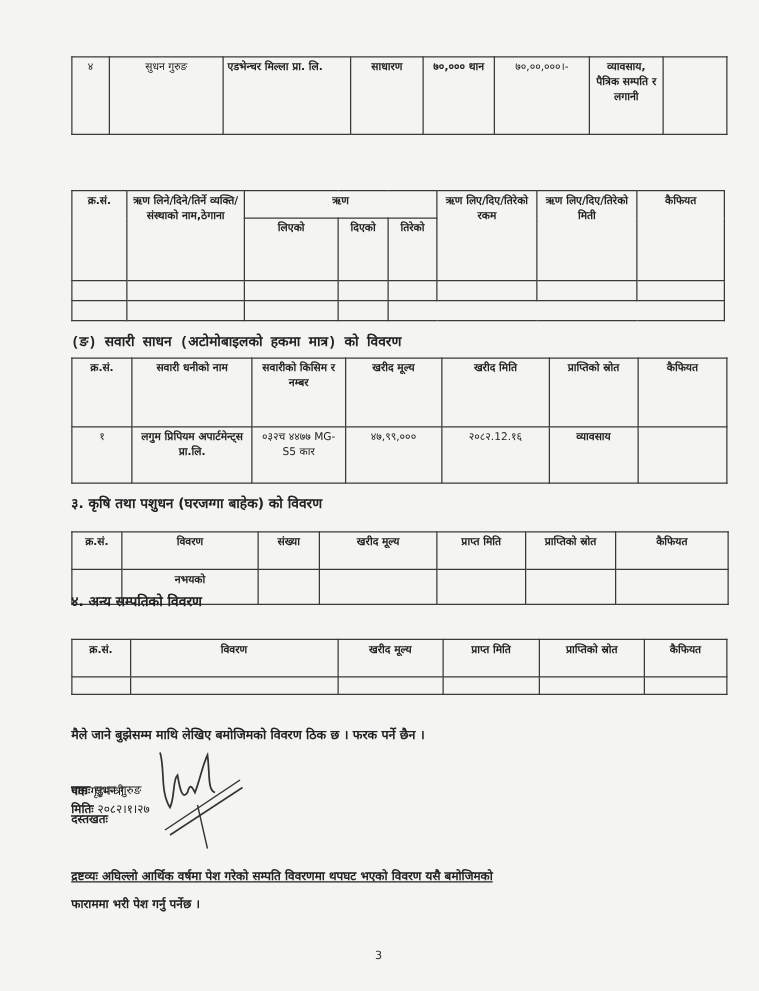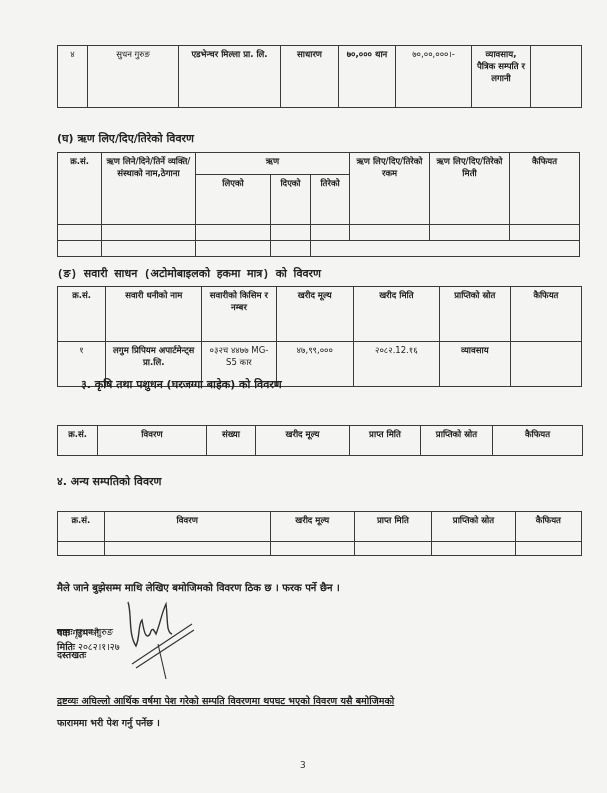--- a/index.html
+++ b/index.html
@@ -9,21 +9,21 @@
   }
   .page { position: absolute; left: 0; top: 0; width: 607px; height: 793px; }
   table { border-collapse: collapse; position: absolute; table-layout: fixed; }
   td, th { border: 1px solid #3a3a3a; font-size: 8.5px; line-height: 12px; vertical-align: top; padding: 2px 3px; text-align: center; font-weight: normal; color: #222; }
   th { font-weight: bold; }
   .sec-title { position: absolute; font-size: 11px; font-weight: bold; left: 57px; color: #222; white-space: nowrap; }
   .txt { position: absolute; font-size: 9.5px; left: 57px; white-space: nowrap; color: #222; }
   .bold { font-weight: bold; }
   .pagenum { position: absolute; left: 300px; top: 760px; font-size: 9px; color: #333; }
   .sig { position: absolute; left: 122px; top: 594px; width: 80px; height: 85px; }
-  .lp { text-align: center; }
+  .lp { text-align: left; }
 </style>
 </head>
 <body>
 
 <div class="page">
 
   <table style="left:57px; top:45px; width:524px;">
     <colgroup>
       <col style="width:30px">
         <col style="width:91px">
@@ -41,21 +41,20 @@
       <td class="lp bold">एडभेन्चर मिल्ला प्रा. लि.</td>
       <td class="bold">साधारण</td>
       <td class="bold">७०,००० थान</td>
       <td>७०,००,०००।-</td>
       <td class="bold">व्यावसाय, पैत्रिक सम्पति र लगानी</td>
       <td></td>
     </tr>
   </tbody>
     </table>
 
-  <div class="sec-title" style="top:130px;">(घ) ऋण लिए/दिए/तिरेको विवरण</div>
   <table style="left:57px; top:152px; width:522px;">
     <colgroup>
       <col style="width:44px">
         <col style="width:94px">
         <col style="width:75px">
         <col style="width:40px">
       <col style="width:39px">
         <col style="width:80px">
         <col style="width:80px">
         <col style="width:70px">
@@ -120,40 +119,49 @@
       <td class="bold">लगुम प्रिपियम अपार्टमेन्ट्स प्रा.लि.</td>
       <td>०३२च ४४७७ MG-S5 कार</td>
       <td>४७,९९,०००</td>
       <td>२०८२.12.१६</td>
       <td class="bold">व्यावसाय</td>
       <td></td>
     </tr>
   </tbody>
     </table>
 
-  <div class="sec-title" style="top:376px;margin-left:24px;">३. कृषि तथा पशुधन (घरजग्गा बाहेक) को विवरण</div>
+  <div class="sec-title" style="top:394px;">३. कृषि तथा पशुधन (घरजग्गा बाहेक) को विवरण</div>
   <table style="left:57px; top:425px; width:525px;">
     <colgroup>
       <col style="width:40px">
         <col style="width:109px">
         <col style="width:49px">
         <col style="width:94px">
       <col style="width:71px">
         <col style="width:72px">
         <col style="width:90px">
     </colgroup>
     <tbody>
         <tr style="height:30px;">
       <th>क्र.सं.</th>
       <th>विवरण</th>
       <th>संख्या</th>
       <th>खरीद मूल्य</th>
       <th>प्राप्त मिति</th>
       <th>प्राप्तिको स्रोत</th>
       <th>कैफियत</th>
+    </tr>
+    <tr style="height:28px;">
+      <td></td>
+      <td class="bold">नभयको</td>
+      <td></td>
+      <td></td>
+      <td></td>
+      <td></td>
+      <td></td>
     </tr>
   </tbody>
     </table>
 
   <div class="sec-title" style="top:473px;">४. अन्य सम्पतिको विवरण</div>
   <table style="left:57px; top:511px; width:525px;">
     <colgroup>
       <col style="width:45px">
         <col style="width:161px">
         <col style="width:81px">

